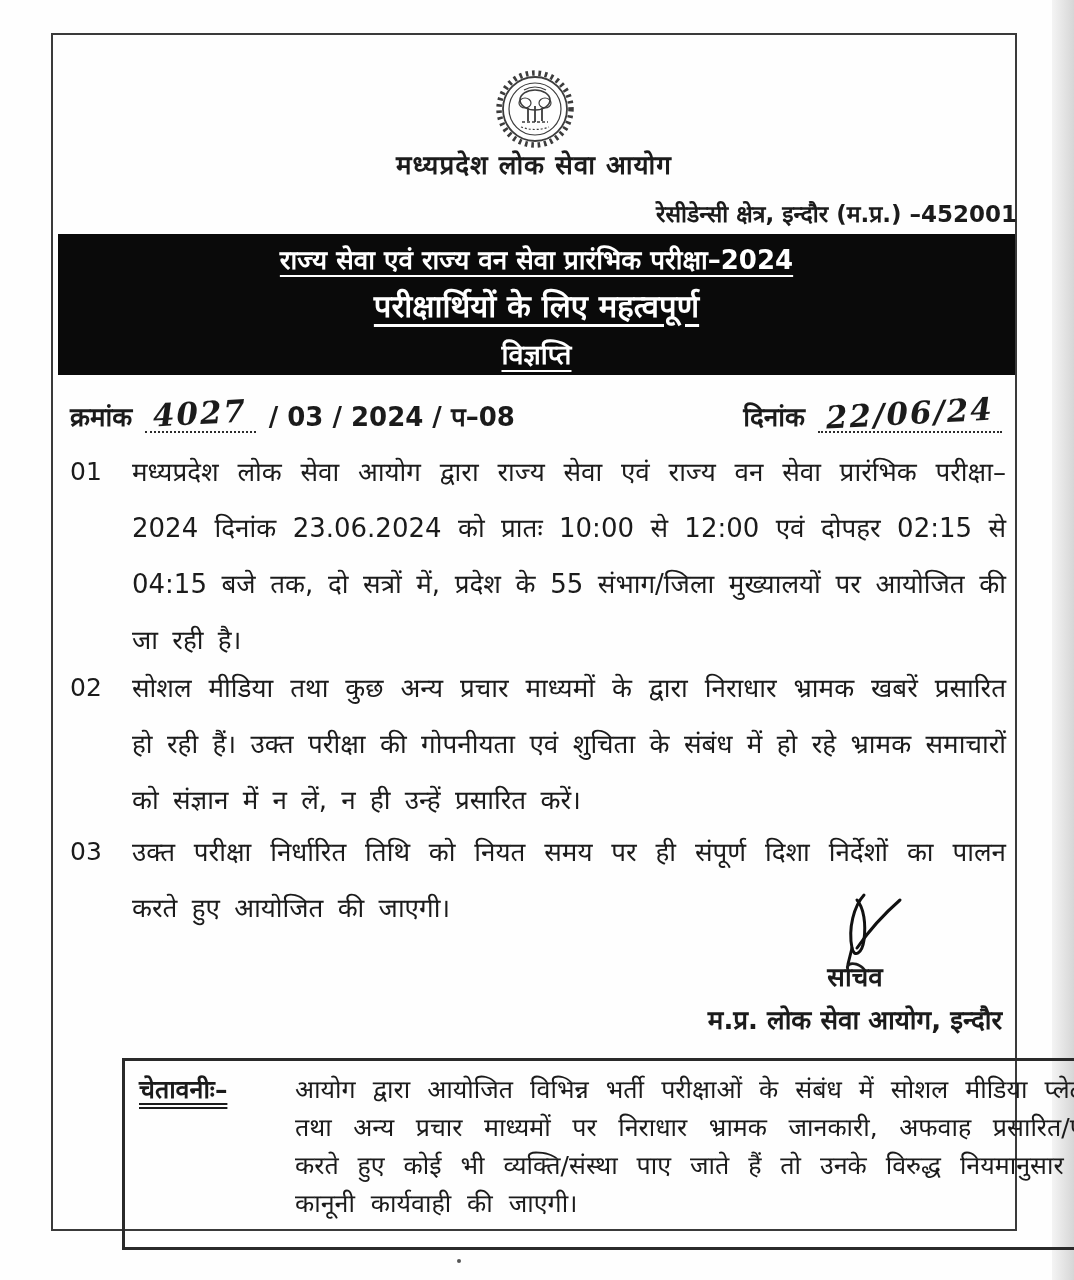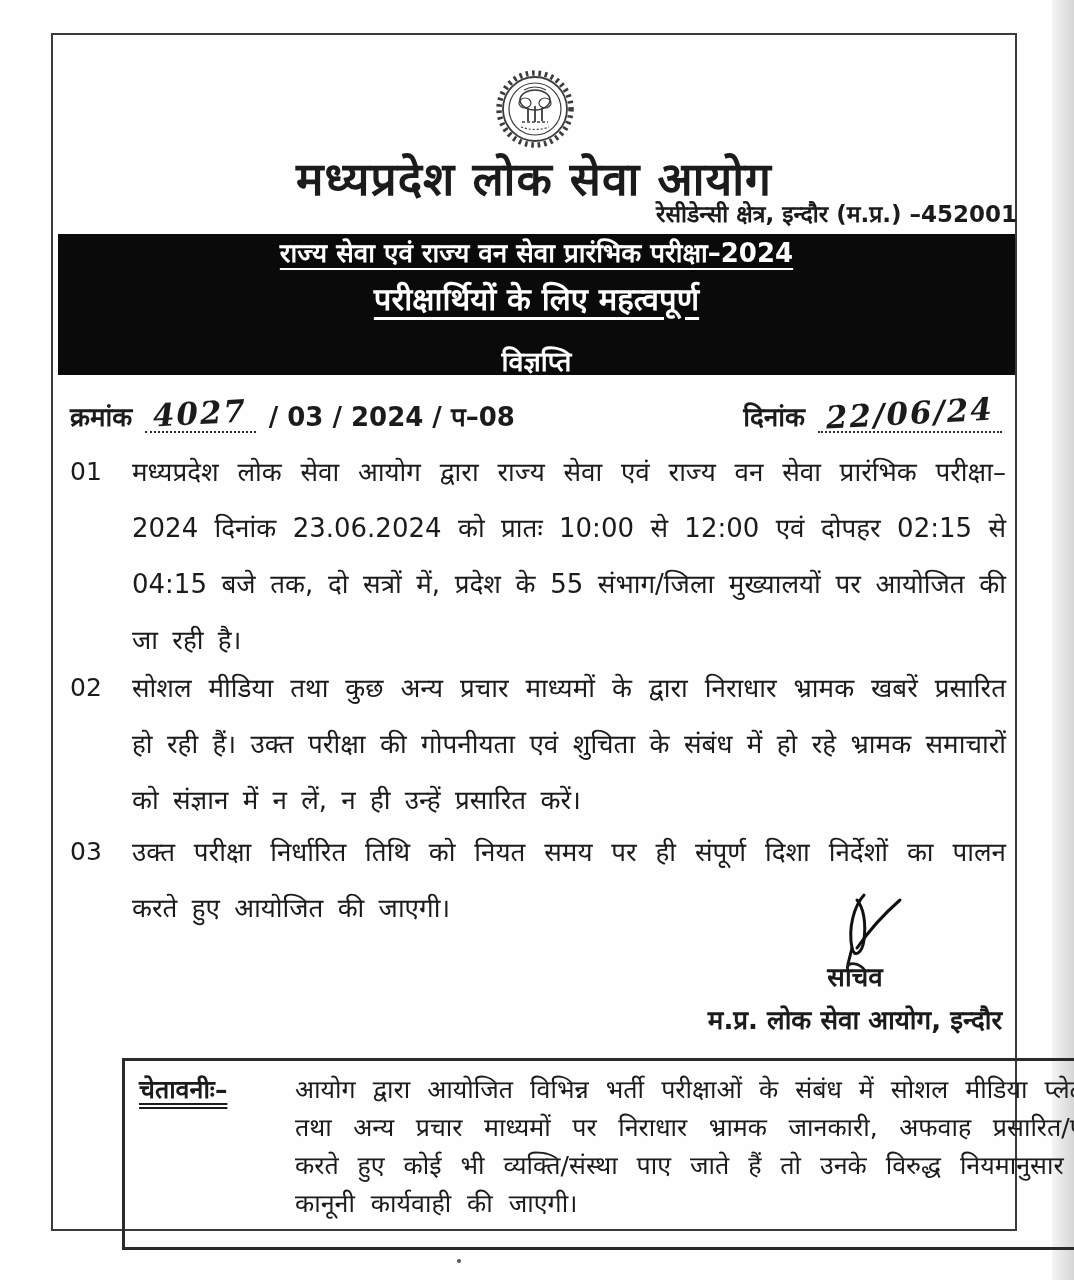--- a/index.html
+++ b/index.html
@@ -38,57 +38,58 @@
     position: absolute;
     left: 494px; top: 66px;
     width: 82px; height: 86px;
   }
   
   .org-name {
     position: absolute;
     left: 51px; top: 146px;
     width: 966px;
     text-align: center;
-    font-size: 46px;
+    font-size: 26px;
     font-weight: 700;
     letter-spacing: 1px;
   }
   .org-address {
     position: absolute;
     left: 51px; top: 197px;
     width: 966px;
     text-align: right;
     font-size: 23px;
     font-weight: 700;
   }
   
   .banner {
     position: absolute;
     left: 58px; top: 234px;
     width: 957px; height: 141px;
     background: #0a0a0a;
     color: #ffffff;
     text-align: center;
     box-sizing: border-box;
+    padding-top: 7px;
   }
   .banner .b1 {
     font-size: 26px;
     font-weight: 700;
     text-decoration: underline;
     text-underline-offset: 6px;
   }
   .banner .b2 {
     margin-top: 7px;
     font-size: 31px;
     font-weight: 700;
     text-decoration: underline;
     text-underline-offset: 7px;
   }
   .banner .b3 {
-    margin-top: 23px;
+    margin-top: 9px;
     font-size: 27px;
     font-weight: 700;
     text-decoration: underline;
     text-underline-offset: 6px;
   }
   
   .refline {
     position: absolute;
     left: 70px; top: 398px;
     width: 936px;

